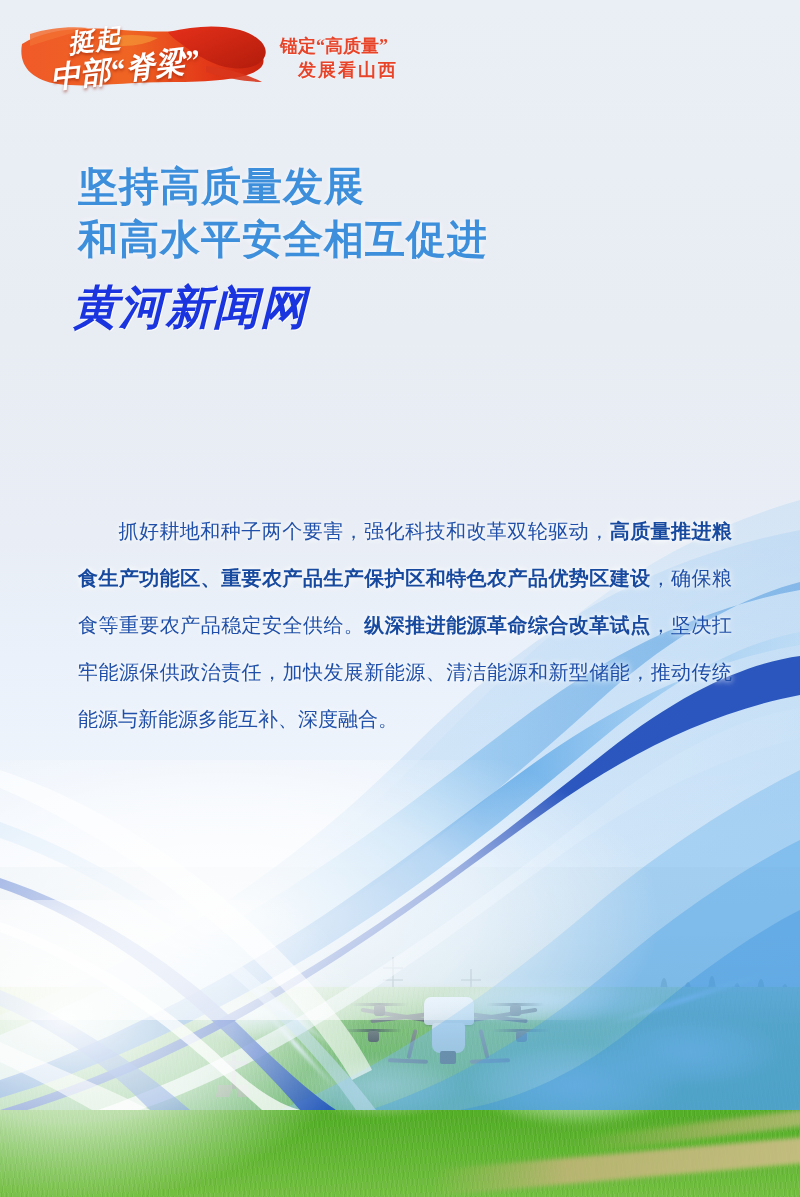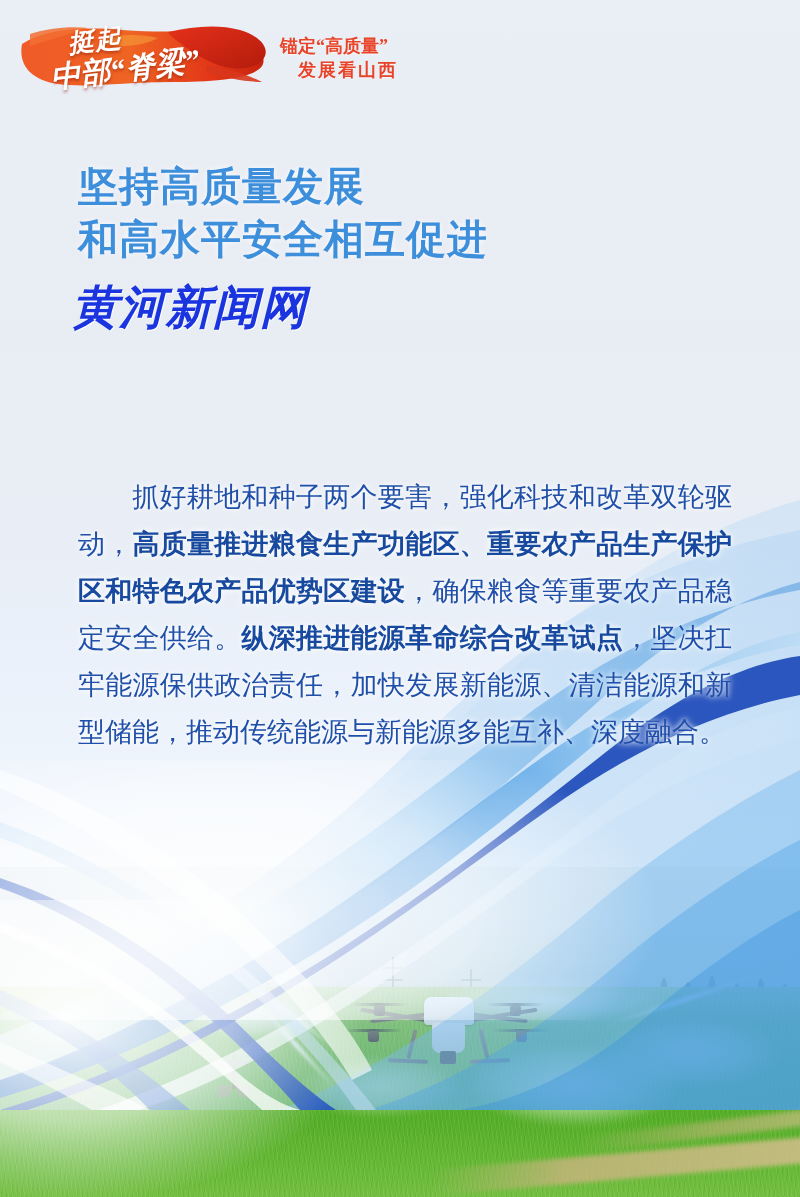--- a/index.html
+++ b/index.html
@@ -196,25 +196,25 @@
     clip-path:polygon(14px 0, 700px 0, 686px 70px, 0 70px);
   }
   .hl-banner-txt{
     position:absolute;left:22px;top:6px;
     font-size:46px;line-height:58px;font-weight:bold;color:#ffffff;
     font-style:italic;letter-spacing:2px;white-space:nowrap;
   }
 
   
   .body-copy{
-    position:absolute;left:78px;top:476px;width:654px;
-    font-size:27px;line-height:47px;color:#1f4fa8;
+    position:absolute;left:78px;top:508px;width:654px;
+    font-size:20px;line-height:47px;color:#1f4fa8;
     text-align:justify;text-justify:inter-ideograph;
     text-shadow:0 0 5px rgba(255,255,255,.95),0 0 9px rgba(255,255,255,.7);
-    font-family:Liberation Mono, monospace;
+    font-family:Liberation Sans, sans-serif;
   }
   .body-copy b{font-weight:bold;color:#17499f;}
   .indent{display:inline-block;width:2em;}
 
   
   .watermark{
     position:absolute;left:0;right:0;top:1122px;text-align:center;
     font-size:30px;font-weight:bold;color:#1f3fbe;letter-spacing:2px;
     font-family:"Liberation Serif","DejaVu Serif",serif;
     text-shadow:

